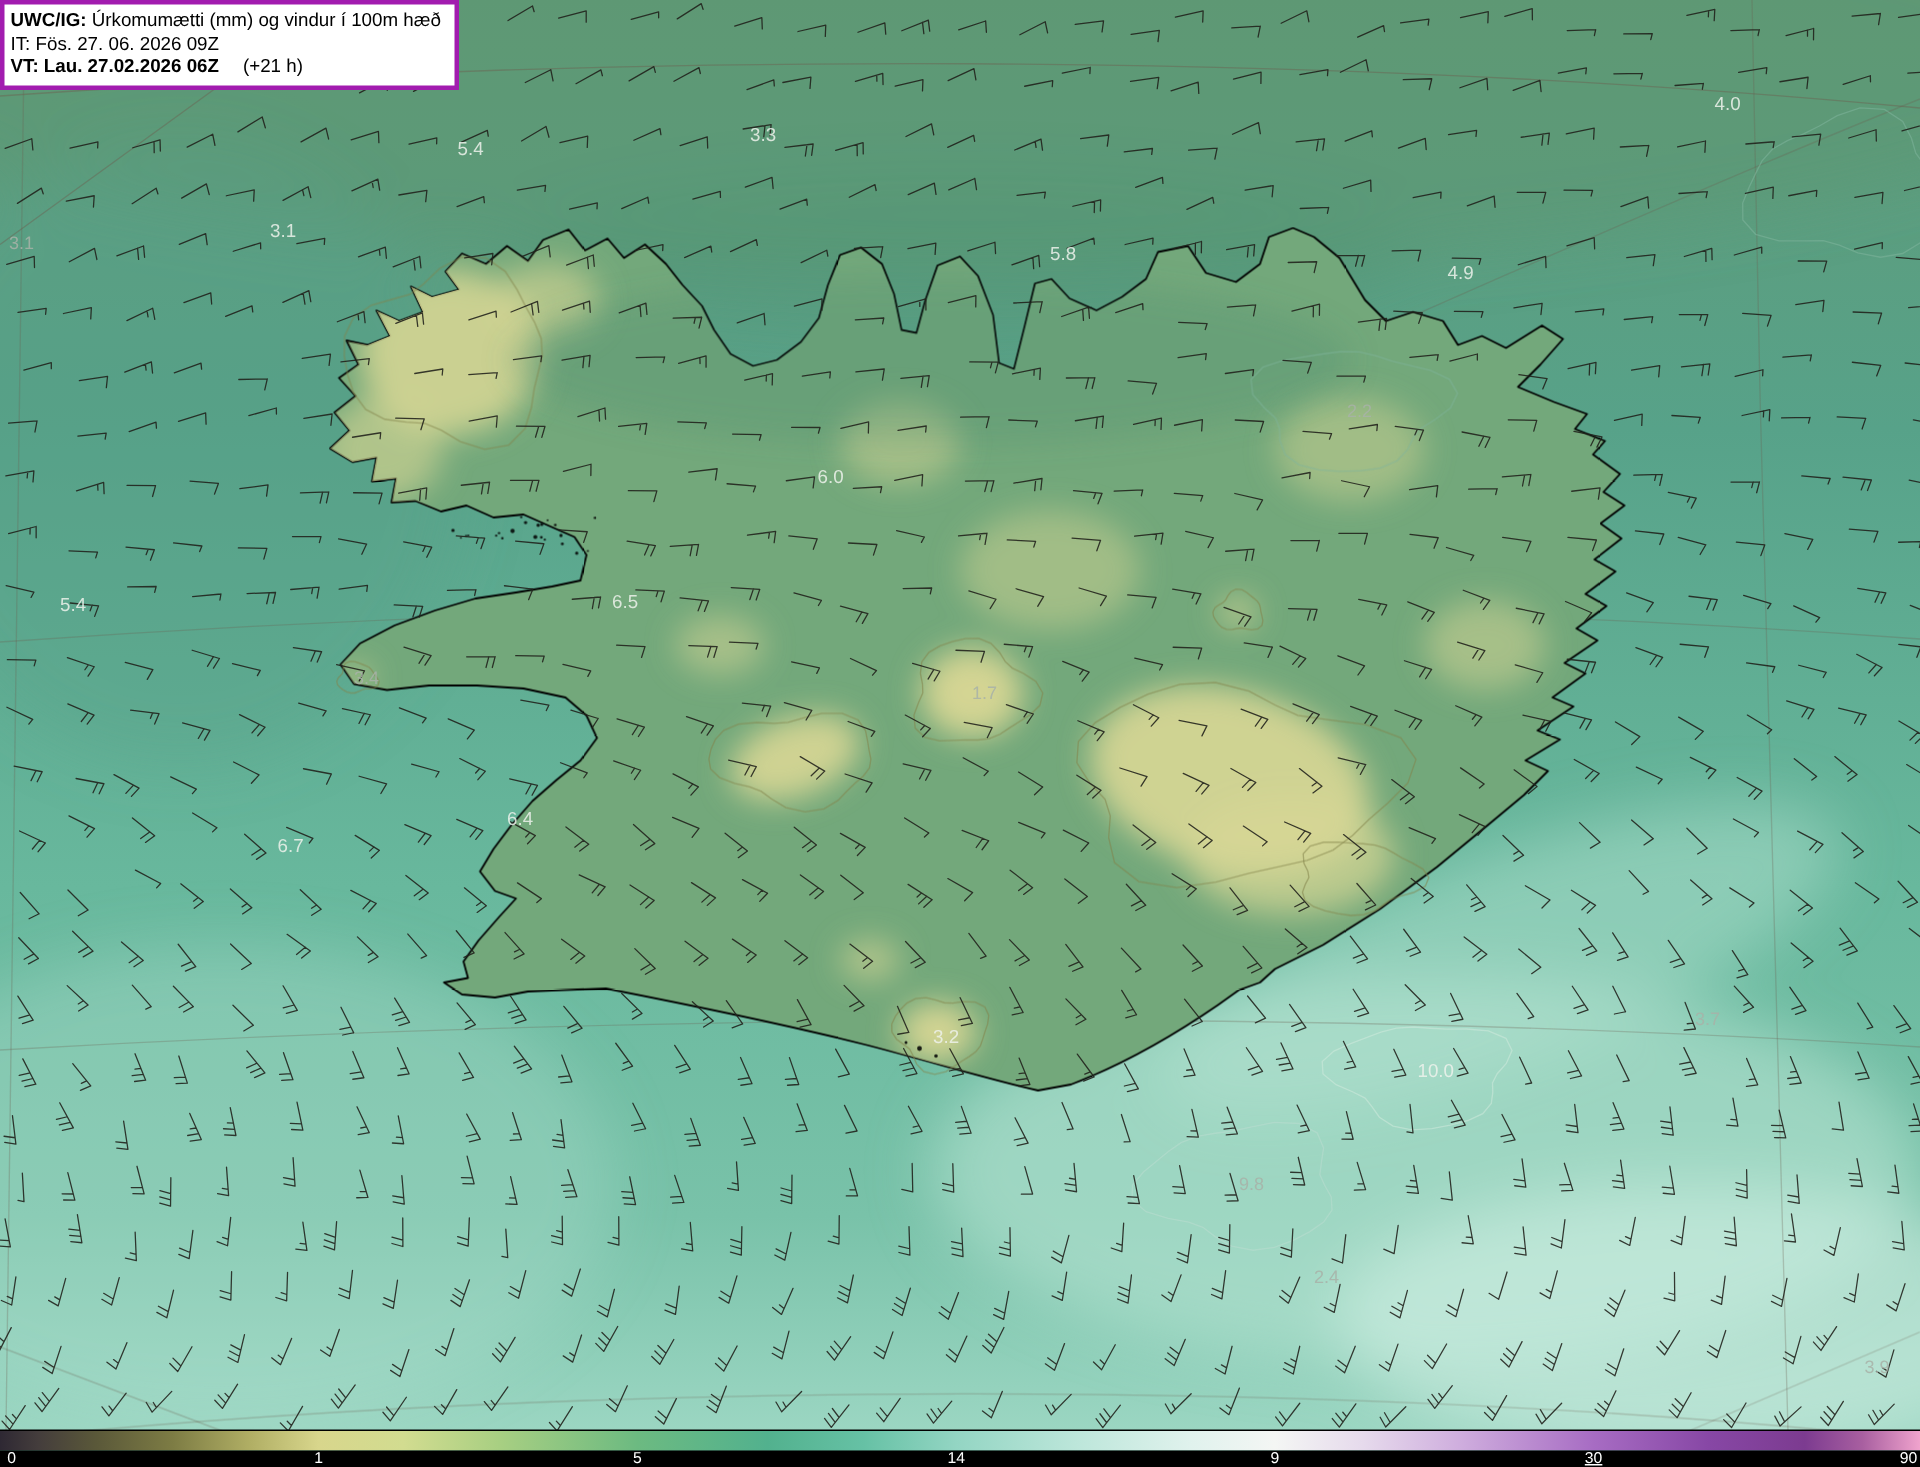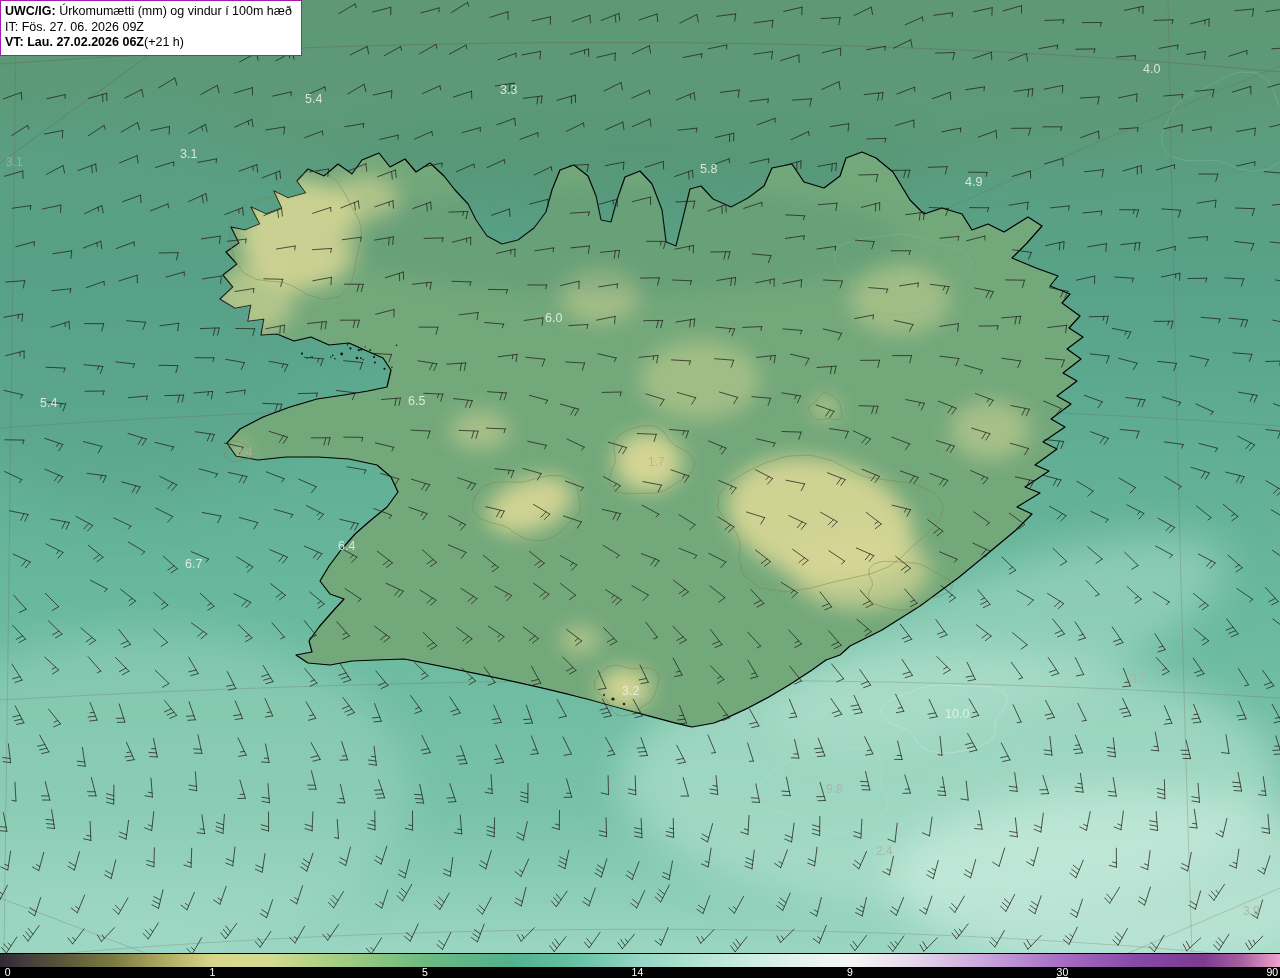--- a/index.html
+++ b/index.html
@@ -5,26 +5,26 @@
   html,body{margin:0;padding:0;background:#1e1e1e;}
   .stage{
     position:relative;width:1280px;height:978px;overflow:hidden;
     font-family:"Liberation Sans","DejaVu Sans",sans-serif;
     background:var(--sea-mid,#57a289);
   }
   svg{display:block}
   
   .header-box{
     position:absolute;top:0;left:0;z-index:6;
-    background:var(--header-bg,#fff);border:1px solid #a21caf;
+    background:var(--header-bg,#fff);border:3px solid #a21caf;
     padding:3px 9px 4px 4px;font-size:12.5px;line-height:15.5px;
     color:var(--header-text,#000);white-space:nowrap;
   }
   .b{font-weight:bold}
-  .hoff{margin-left:0}
+  .hoff{margin-left:16px}
   
   .colorbar{position:absolute;left:0;bottom:0;width:1280px;z-index:6}
   .cb-gradient{height:13px;border-top:1px solid #000}
   .cb-ticks{position:relative;height:11px;background:var(--tick-strip,#000);
     color:var(--tick-text,#fff);font-size:10.5px;line-height:11px}
   .cb-ticks span{position:absolute;top:0;transform:translateX(-50%)}
   
   .coast{fill:var(--land,#73a87b);stroke:var(--coast,#000);stroke-width:1.2;stroke-linejoin:round}
   .gl{stroke:var(--graticule,#6c5f50);fill:none;opacity:.45;stroke-width:.9}
   .gl2{stroke:var(--graticule,#6c5f50);fill:none;opacity:.28;stroke-width:.9}

